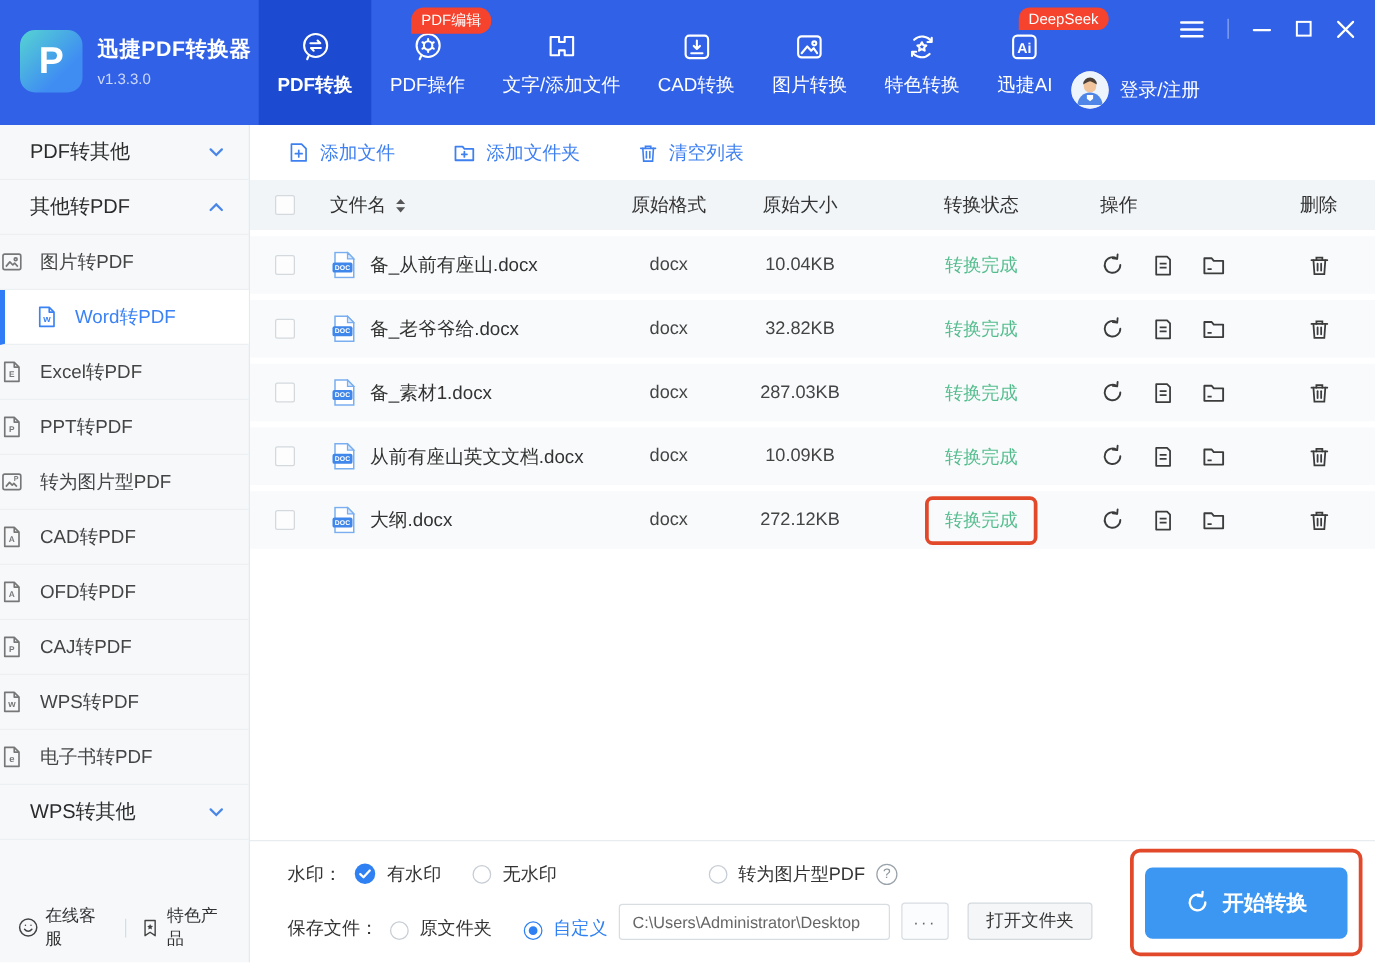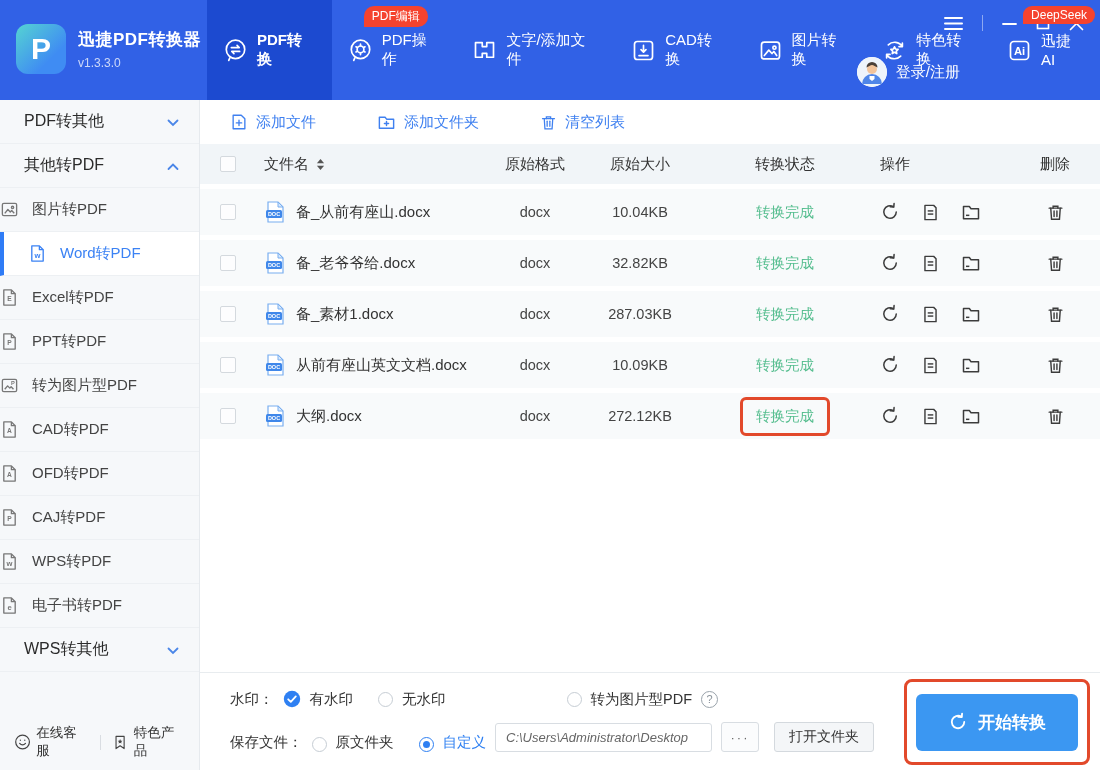--- a/index.html
+++ b/index.html
@@ -10,21 +10,21 @@
   .topbar { position:relative; height:100px; background:#3161e6; color:#fff; }
   .logo-area { position:absolute; left:16px; top:24px; display:flex; gap:12px; align-items:center; }
   .logo-icon { width:50px; height:50px; border-radius:12px;
     background:linear-gradient(135deg,#55d4d2 0%,#3f8cf3 70%);
     display:flex; align-items:center; justify-content:center; }
   .logo-p { font-size:30px; font-weight:bold; color:#fff; }
   .app-title { font-size:17px; font-weight:bold; letter-spacing:.5px; }
   .app-version { font-size:12px; color:rgba(255,255,255,.75); margin-top:5px; }
 
   .nav-tabs { position:absolute; left:207px; top:0; height:100px; display:flex; }
-  .nav-tab { position:relative; height:100px; padding:0 15px; display:flex; flex-direction:row;
+  .nav-tab { position:relative; height:100px; padding:0 15px; display:flex; flex-direction:column;
     align-items:center; justify-content:center; gap:8px; font-size:15px; cursor:pointer; }
   .nav-tab.active { background:#1c4ad0; font-weight:bold; }
   .nav-tab .nicon { height:28px; display:flex; align-items:flex-end; }
   .nav-badge { position:absolute; top:6px; left:32px; background:#f5432e; color:#fff;
     font-size:12px; padding:2px 8px; border-radius:10px 10px 10px 0; white-space:nowrap; z-index:2; }
 
   .user-area { position:absolute; right:140px; top:57px; display:flex; align-items:center; gap:9px; }
   .avatar { width:30px; height:30px; border-radius:50%; overflow:hidden; background:#fff; }
   .login-label { font-size:15px; color:#fff; }
 
@@ -46,21 +46,21 @@
   .side-item.selected svg { stroke:#3b82f4; }
   .si { width:19px; height:19px; fill:none; stroke:#777; stroke-width:1.4; stroke-linejoin:round; }
   .si text { stroke:none; fill:#777; font-weight:bold; }
   .sidebar-footer { position:absolute; bottom:8px; left:0; width:100%; height:40px;
     display:flex; align-items:center; padding:0 14px; gap:12px; }
   .sf-btn { display:flex; align-items:center; gap:5px; font-size:13.5px; color:#333; cursor:pointer; }
   .sf-sep { width:1px; height:15px; background:#d9dde2; }
 
   
   .content { flex:1; position:relative; background:#fff; }
-  .toolbar { height:44px; display:flex; align-items:center; padding-left:30px; gap:61px; }
+  .toolbar { height:44px; display:flex; align-items:center; padding-left:30px; gap:46px; }
   .tool-btn { display:flex; align-items:center; gap:8px; color:#3f80f0; font-size:15px; cursor:pointer; }
 
   .grid-row { display:grid; grid-template-columns:20px 36px 224px 110px 100px 190px 130px 90px; align-items:center; }
   .table-head { height:40px; background:#f1f5f8; font-size:15px; color:#333; }
   .cell-center { text-align:center; }
   .name-head { display:flex; align-items:center; gap:7px; padding-left:8px; }
   .checkbox { width:16px; height:16px; border:1px solid #d4d9de; border-radius:2px; background:#fdfdfe; cursor:pointer; }
 
   .file-row { height:46px; margin-top:5px; background:#f8fafb; font-size:15px; color:#333; }
   .file-row:last-of-type { background:#fcfdfe; }
@@ -79,21 +79,21 @@
   .save-row { display:flex; align-items:flex-end; gap:9px; margin-top:9px; font-size:14.5px; color:#333; }
   .radio { width:15px; height:15px; border:1px solid #c6cdd4; border-radius:50%; background:#fff;
     position:relative; cursor:pointer; flex:0 0 auto; }
   .radio.checked { border-color:#2f80f2; }
   .radio.checked::after { content:""; position:absolute; left:3px; top:3px; width:7px; height:7px;
     border-radius:50%; background:#2f80f2; }
   .opt-gap { margin-left:16px; }
   .big-gap { margin-left:112px; }
   .path-input { width:217px; height:29px; border:1px solid #d8dde2; border-radius:3px;
     padding:0 10px; font-size:13px; color:#666; background:#fff;
-    font-family:"Liberation Sans","DejaVu Sans",sans-serif;font-style:italic; }
+    font-family:"Liberation Sans","DejaVu Sans",sans-serif; }
   .dots-btn { width:38px; height:30px; border:1px solid #d8dde2; border-radius:3px; background:#fbfcfd;
     color:#666; font-size:13px; letter-spacing:2px; cursor:pointer; }
   .open-btn { height:30px; padding:0 14px; border:1px solid #d4d9de; border-radius:3px; background:#f4f6f8;
     font-size:14px; color:#333; cursor:pointer; margin-left:6px;
     font-family:"Liberation Sans","DejaVu Sans",sans-serif; }
   .qmark { width:17px; height:17px; border:1.3px solid #9aa3ab; border-radius:50%; color:#8a939b;
     font-size:11px; display:flex; align-items:center; justify-content:center; }
 
   .start-annot { position:absolute; right:10px; bottom:5px; width:186px; height:86px;
     border:3px solid #e2492b; border-radius:8px; display:flex; align-items:center; justify-content:center; }

